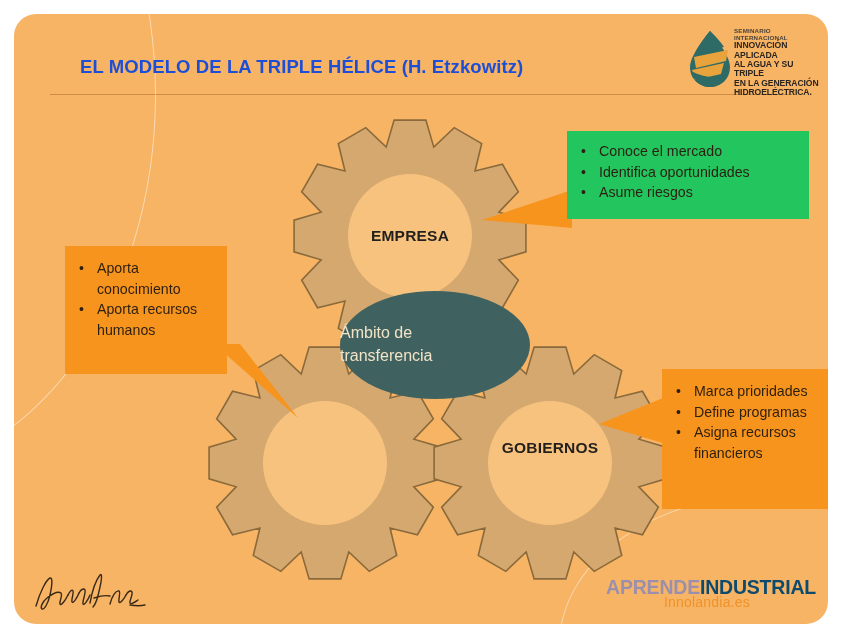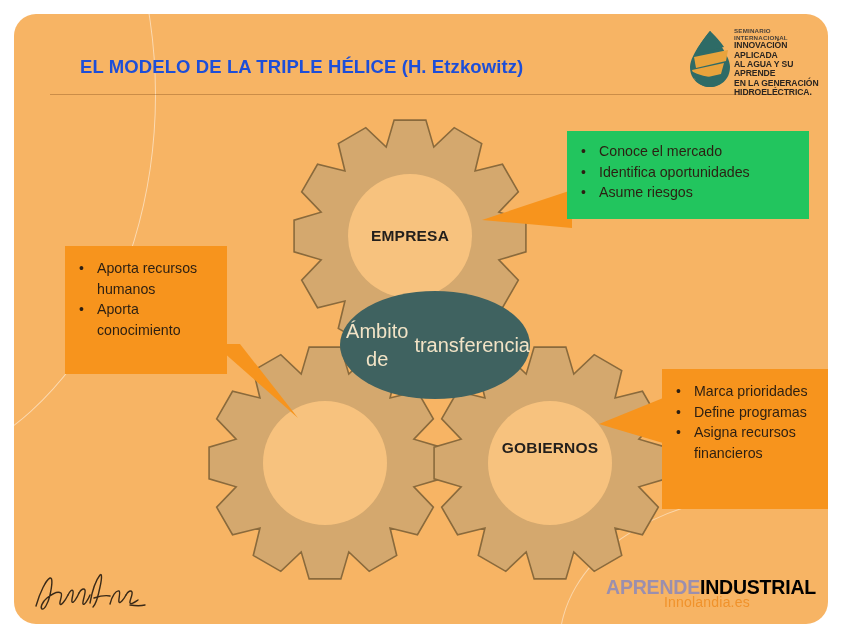--- a/index.html
+++ b/index.html
@@ -82,25 +82,25 @@
   #gear-gobiernos .gear-label{top:95px;}
 
   
   #center-ellipse{
     position:absolute;
     left:326px; top:277px;
     width:190px; height:108px;
     background:#3f6260;
     border-radius:50%;
     display:flex;
-    flex-direction:row;
-    align-items:center;
+    flex-direction:column;
+    align-items:flex-start;
     justify-content:center;
     color:#f2e3c6;
-    font-size:20px;
+    font-size:16px;
     line-height:1.42;
     text-align:center;
   }
 
   
   .callout-box{
     position:absolute;
     background:#f7941d;
     color:#2c1f12;
     box-sizing:border-box;
@@ -177,21 +177,21 @@
     <svg id="logo-drop" viewBox="0 0 44 58">
       <path d="M22 1 C22 1 42 24 42 37 C42 49 33 57 22 57 C11 57 2 49 2 37 C2 24 22 1 22 1 Z" fill="#2e6b66"></path>
       <path d="M6 27 L40 20 L38 31 L8 38 Z" fill="#e8a33c"></path>
       <path d="M4 40 L36 33 L33 44 L7 50 Z" fill="#e8a33c"></path>
       <path d="M22 1 C22 1 12 13 7 24 C16 22 26 19 36 17 C31 9 22 1 22 1 Z" fill="#2e6b66"></path>
       <path d="M3 41 C6 51 13 57 22 57 C29 57 35 53 39 46 C28 49 14 47 3 41 Z" fill="#2e6b66"></path>
     </svg>
     <div id="logo-text">
       <div class="l0">SEMINARIO INTERNACIONAL</div>
       <div class="ln">INNOVACIÓN APLICADA</div>
-      <div class="ln">AL AGUA Y SU APRENDE</div>
+      <div class="ln">AL AGUA Y SU TRIPLE</div>
       <div class="ln">EN LA GENERACIÓN</div>
       <div class="ln">HIDROELÉCTRICA.</div>
     </div>
   </div>
 
   <div class="gear" id="gear-empresa">
     <svg viewBox="0 0 238 238" width="238" height="238">
       <path class="gear-path" d="M103.12 3.08 L134.88 3.08 L142.81 30.13 L142.81 30.13 L163.21 10.67 L190.71 26.55 L184.05 53.95 L184.05 53.95 L211.45 47.29 L227.33 74.79 L207.87 95.19 L207.87 95.19 L234.92 103.12 L234.92 134.88 L207.87 142.81 L207.87 142.81 L227.33 163.21 L211.45 190.71 L184.05 184.05 L184.05 184.05 L190.71 211.45 L163.21 227.33 L142.81 207.87 L142.81 207.87 L134.88 234.92 L103.12 234.92 L95.19 207.87 L95.19 207.87 L74.79 227.33 L47.29 211.45 L53.95 184.05 L53.95 184.05 L26.55 190.71 L10.67 163.21 L30.13 142.81 L30.13 142.81 L3.08 134.88 L3.08 103.12 L30.13 95.19 L30.13 95.19 L10.67 74.79 L26.55 47.29 L53.95 53.95 L53.95 53.95 L47.29 26.55 L74.79 10.67 L95.19 30.13 L95.19 30.13 Z" fill="#d4a86e" stroke="#8a6a3c" stroke-width="1.6" stroke-linejoin="miter"></path>
       <circle class="gear-hub" cx="119" cy="119" r="62" fill="#f7c27e"></circle>
     </svg>
@@ -231,22 +231,22 @@
     </ul>
   </div>
 
   <div class="pointer" id="ptr-universidad">
     <svg viewBox="0 0 84 76" width="84" height="76">
       <path d="M0 0 L26 0 L84 74 Z" fill="#f7941d"></path>
     </svg>
   </div>
   <div class="callout-box" id="callout-universidad" style="background: rgb(247, 148, 29);">
     <ul>
+      <li>Aporta conocimiento</li>
       <li>Aporta recursos humanos</li>
-      <li>Aporta conocimiento</li>
     </ul>
   </div>
 
   <div class="pointer" id="ptr-gobiernos">
     <svg viewBox="0 0 74 58" width="74" height="58">
       <path d="M74 0 L74 52 L0 30 Z" fill="#f7941d"></path>
     </svg>
   </div>
   <div class="callout-box" id="callout-gobiernos" style="background: rgb(247, 148, 29);">
     <ul>
@@ -264,17 +264,17 @@
       <path d="M49 31 C51 27 54 26 55 28 C56 31 52 40 53 42 C54 44 58 38 60 33"></path>
       <path d="M60 41 C62 30 66 18 70 13 C72 11 72 16 70 25 C68 35 65 43 63 45"></path>
       <path d="M64 36 C70 34 76 33 80 34"></path>
       <path d="M80 42 C82 34 86 28 89 29 C91 30 88 38 89 40 C90 42 94 37 96 33"></path>
       <path d="M96 33 C98 29 101 28 102 30 C103 33 99 39 100 41 C101 43 105 40 108 38"></path>
       <path d="M100 43 C106 44 111 44 115 43"></path>
     </g>
   </svg>
 
   <div id="brand">
-    <div id="brand-line1"><span id="brand-aprende" style="color: rgb(155, 143, 174);">APRENDE</span><span id="brand-industrial" style="color: #000000;">INDUSTRIAL</span></div>
+    <div id="brand-line1"><span id="brand-aprende" style="color: rgb(155, 143, 174);">APRENDE</span><span id="brand-industrial" style="color: #0c4a6e;">INDUSTRIAL</span></div>
     <div id="brand-line2">Innolandia.es</div>
   </div>
 
 </div>
 
 </body></html>

